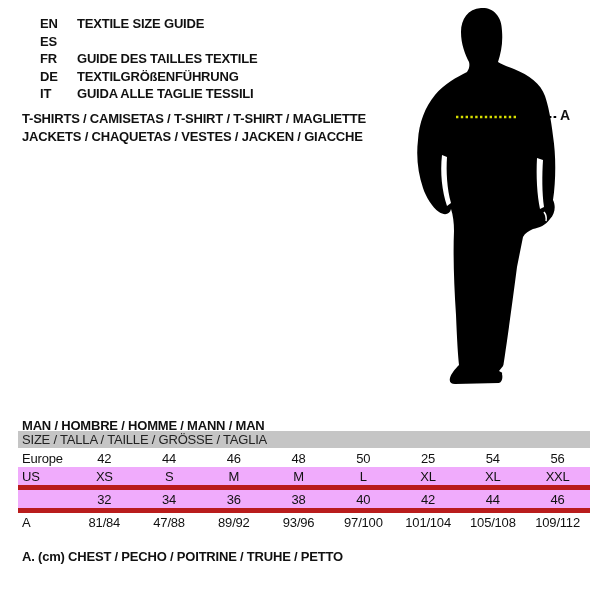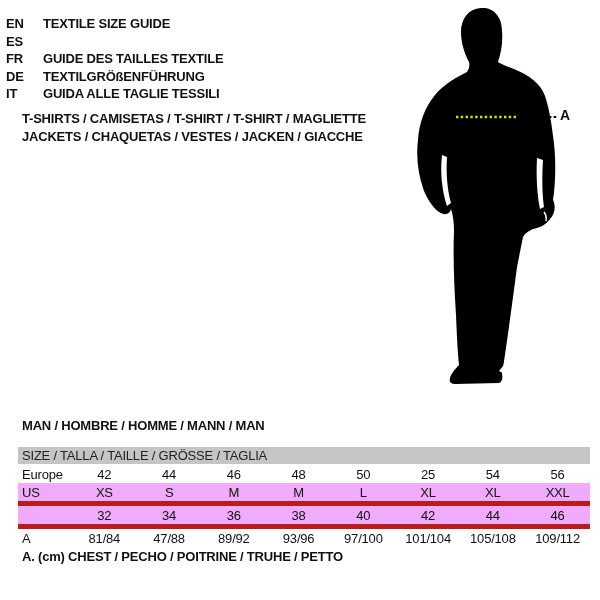--- a/index.html
+++ b/index.html
@@ -2,32 +2,32 @@
 <html><head>
 <meta charset="utf-8">
 <style>
   html,body{margin:0;padding:0;background:#fff;}
   .canvas{
     position:relative;width:600px;height:600px;background:#ffffff;overflow:hidden;
     font-family:"Liberation Sans",sans-serif;color:#111;
     -webkit-font-smoothing:antialiased;
   }
   
-  .langs{position:absolute;top:15px;left:6px;}
+  .langs{position:absolute;top:15px;left:40px;}
   .lang-row{display:flex;height:17.5px;align-items:center;font-size:13px;font-weight:bold;letter-spacing:-0.2px;}
   .lang-code{width:37px;flex:0 0 37px;}
   
   .cats{position:absolute;top:110px;left:22px;font-size:13px;font-weight:bold;letter-spacing:-0.2px;line-height:18px;}
   
   .figure-wrap{position:absolute;left:415px;top:5px;width:150px;height:390px;}
   .label-a{position:absolute;left:560px;top:107px;font-size:14px;font-weight:bold;}
   
   .man-heading{position:absolute;top:418px;left:22px;font-size:13px;font-weight:bold;letter-spacing:-0.2px;}
   
-  .size-table{position:absolute;top:447px;left:18px;width:572px;font-size:13px;letter-spacing:-0.2px;}
+  .size-table{position:absolute;top:431px;left:18px;width:572px;font-size:13px;letter-spacing:-0.2px;}
   .thead{height:17px;background:#c5c5c5;color:#222;display:flex;align-items:center;padding-left:4px;margin-bottom:1px;}
   .trow{display:grid;grid-template-columns:54px repeat(8,1fr);height:18px;align-items:center;}
   .trow.shaded{background:#f0abfc;border-bottom:5px solid #b91c1c;}
   .tlabel{padding-left:4px;text-align:left;}
   .tcell{text-align:center;}
   
   .footnote{position:absolute;top:549px;left:22px;font-size:13px;font-weight:bold;letter-spacing:-0.2px;}
 </style>
 </head>
 <body>

